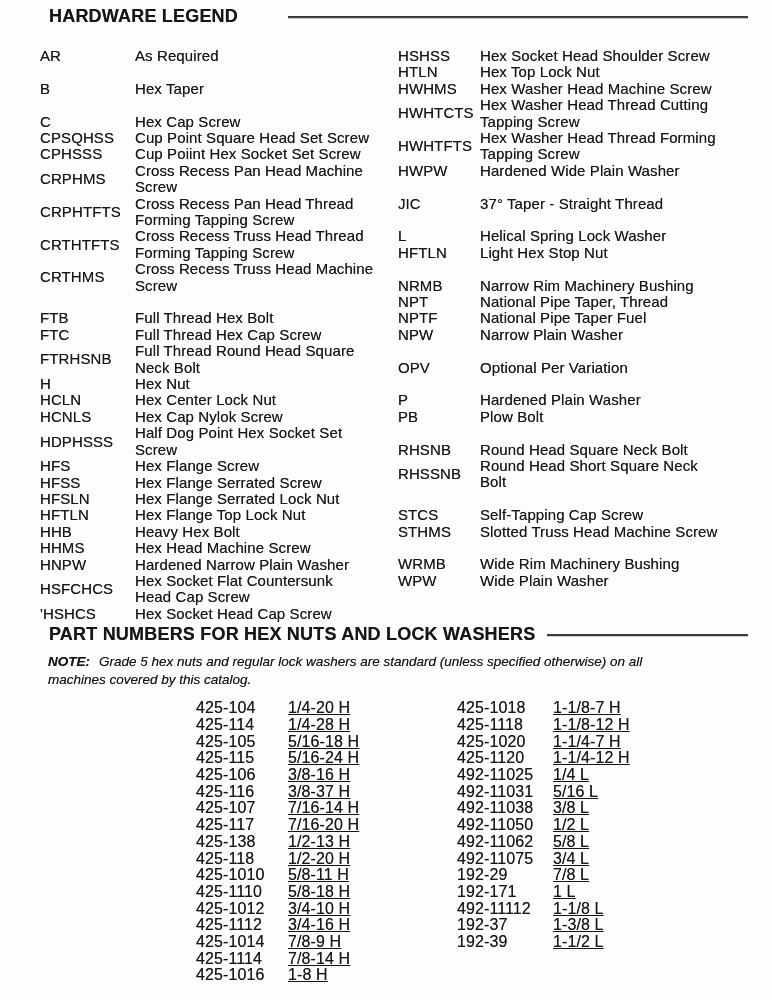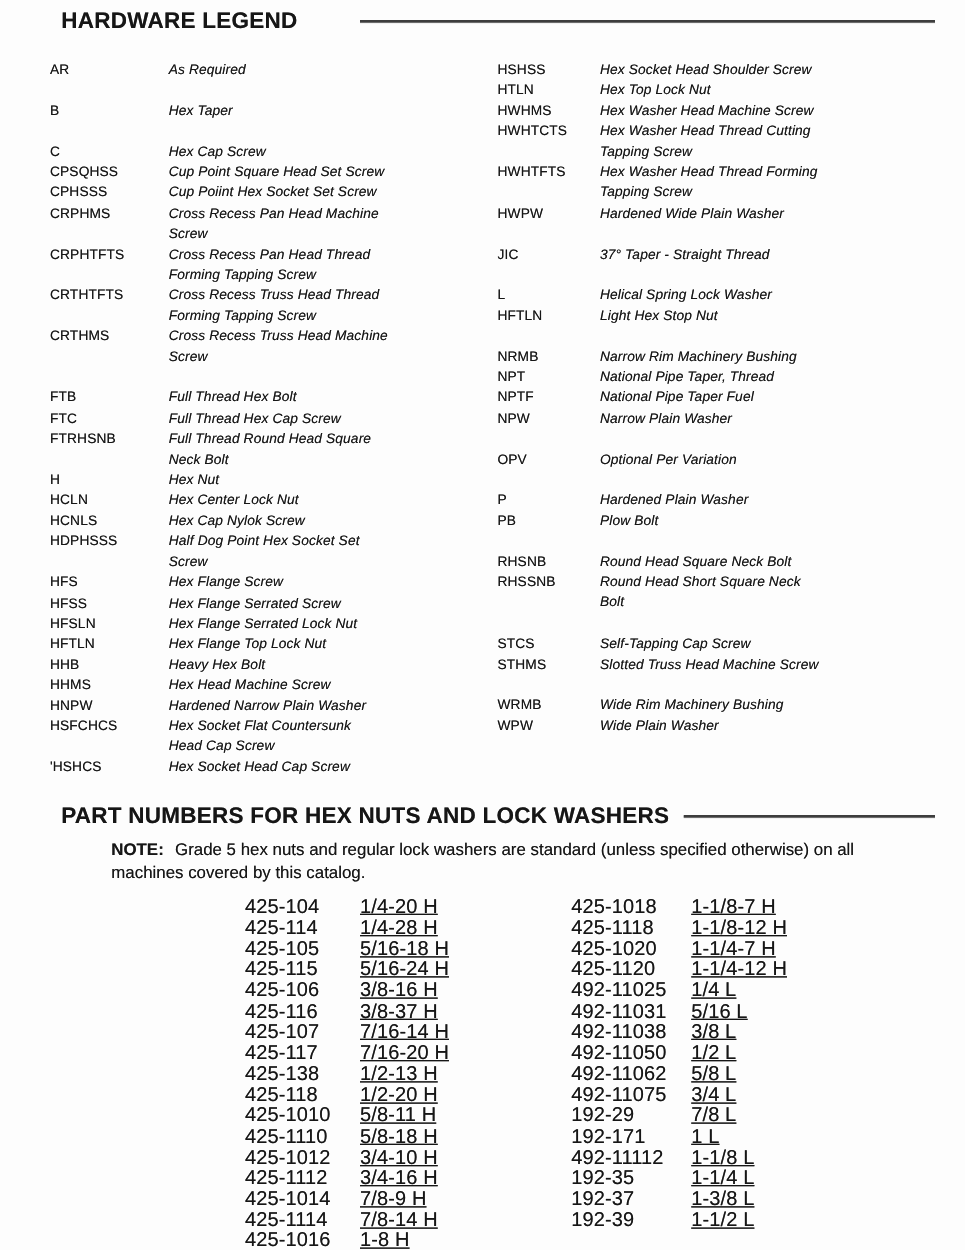--- a/index.html
+++ b/index.html
@@ -40,45 +40,46 @@
 
   
   .legend-cols {
     display: flex;
     margin-top: 22px;
   }
   .legend-col-left  { width: 358px; flex: 0 0 358px; }
   .legend-col-right { flex: 1; }
   .legend-row {
     display: flex;
-    font-size: 11px;
+    font-size: 15px;
     line-height: 16.4px;
     letter-spacing: 0.1px;
+    align-items: center;
   }
   .legend-row.gap { margin-top: 16.4px; }
   .legend-abbr { flex: 0 0 95px; white-space: nowrap; }
   .legend-col-right .legend-abbr { flex: 0 0 82px; }
-  .legend-def { white-space: pre-line; font-style: italic; }
+  .legend-def { white-space: pre-line; }
 
   
   .note {
     margin-top: 9px;
     padding-left: 8px;
     font-size: 13.5px;
+    font-style: italic;
     line-height: 17.5px;
-    margin-left: 41px;
   }
   .note .note-label {
     font-weight: bold;
     margin-right: 9px;
   }
   .note .note-text { white-space: pre-line; }
 
   
-  .parts-head { margin-top: 20px; text-align: center; }
+  .parts-head { margin-top: 2px; text-align: center; }
   .parts-cols {
     display: flex;
     margin-top: 12px;
     margin-left: 156px;
   }
   .parts-group-left { width: 261px; flex: 0 0 261px; }
   .parts-group-right { flex: 1; }
   .part-row {
     display: flex;
     font-size: 16px;
@@ -432,24 +433,20 @@
   </div>
         <div class="part-row">
     <span class="part-number">192-171</span>
     <span class="part-size">1 L</span>
   </div>
         <div class="part-row">
     <span class="part-number">492-11112</span>
     <span class="part-size">1-1/8 L</span>
   </div>
         <div class="part-row">
-    <span class="part-number">192-35</span>
-    <span class="part-size">1-1/4 L</span>
-  </div>
-        <div class="part-row">
     <span class="part-number">192-37</span>
     <span class="part-size">1-3/8 L</span>
   </div>
         <div class="part-row">
     <span class="part-number">192-39</span>
     <span class="part-size">1-1/2 L</span>
   </div>
       </div>
   </div>
 

